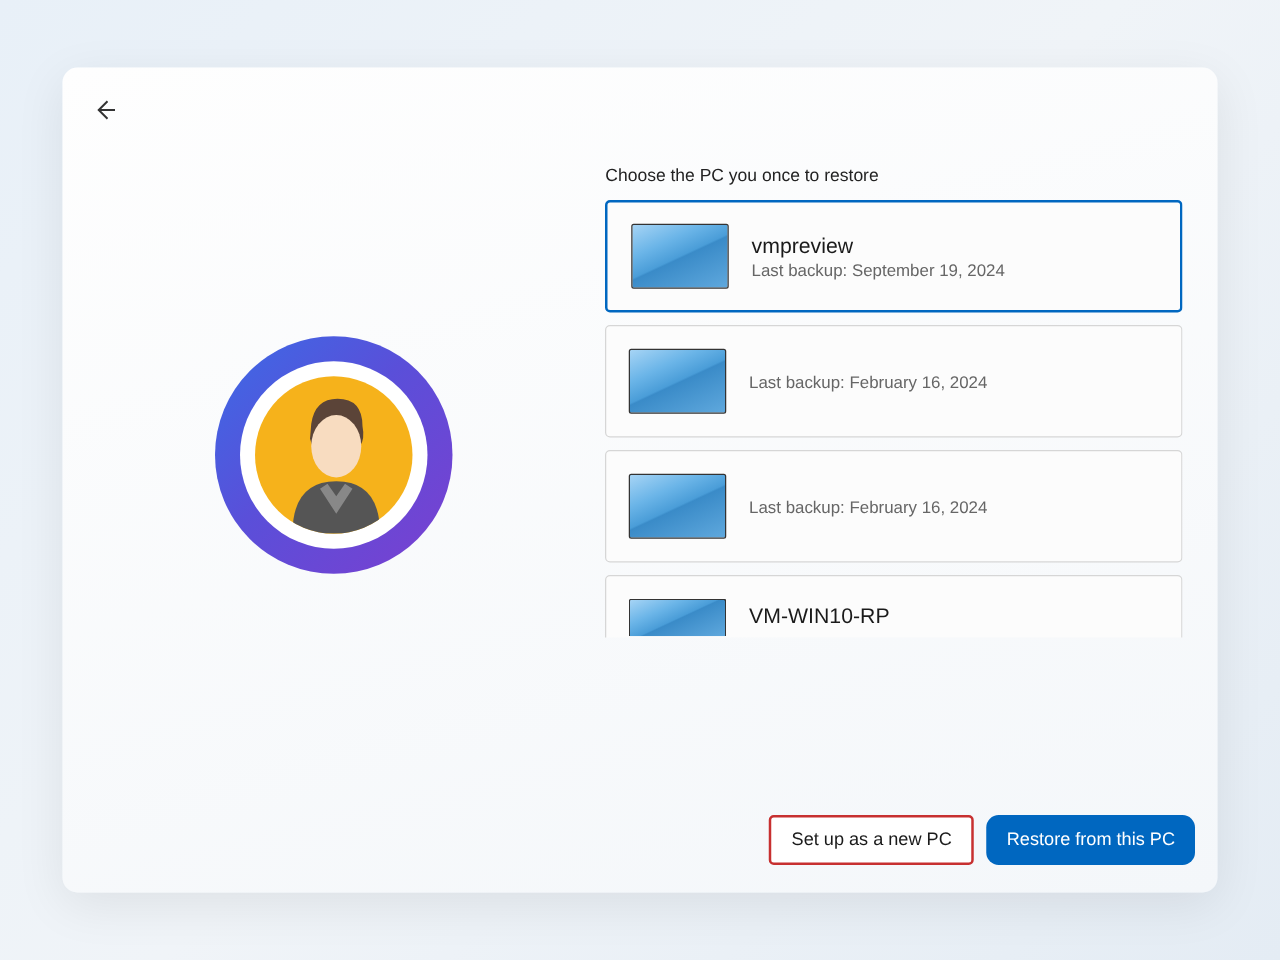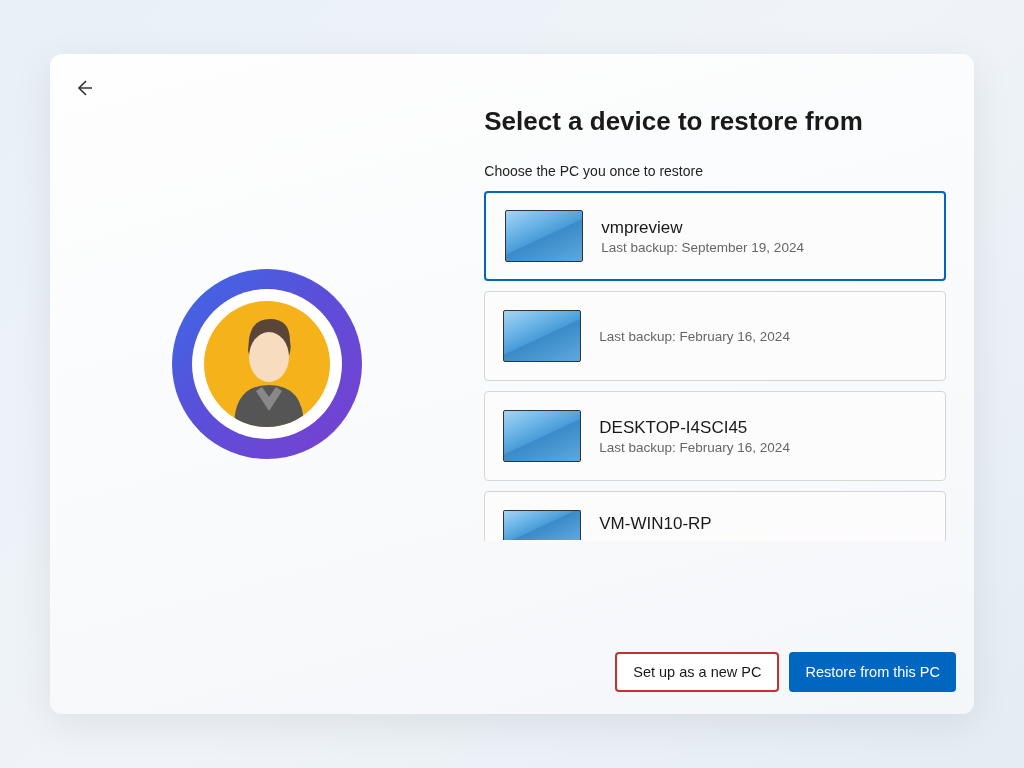--- a/index.html
+++ b/index.html
@@ -152,20 +152,21 @@
     border: none;
   }
   .btn-secondary {
     background: #fff;
     color: #1a1a1a;
     border: 2.5px solid #c73030;
   }
   .btn-primary {
     background: #0067c0;
     color: #fff;
+    border-radius: 10px;
   }
 </style>
 </head>
 <body>
 
 <div class="window">
 
   <div class="back-btn">
     <svg viewBox="0 0 24 24">
       <path d="M14 5 L7 12 L14 19" stroke="#333" stroke-width="1.6" fill="none"></path>
@@ -183,21 +184,20 @@
               <ellipse cx="65" cy="56" rx="20" ry="25" fill="#f8dcc0"></ellipse>
               <path d="M30 126 Q30 84 65 84 Q100 84 100 126 Z" fill="#555"></path>
               <path d="M52 90 L65 110 L78 90 L72 86 L65 96 L58 86 Z" fill="#888"></path>
             </svg>
           </div>
         </div>
       </div>
     </div>
 
     <div class="right-pane">
-      <h1 class="title">Select a device to restore from</h1>
       <div class="choose-label">Choose the PC you once to restore</div>
 
       <div class="device-list">
 
         <div class="device-card selected">
           <div class="device-thumb"></div>
           <div class="device-info">
             <div class="device-name">vmpreview</div>
             <div class="device-backup">Last backup: September 19, 2024</div>
           </div>
@@ -206,21 +206,20 @@
         <div class="device-card">
           <div class="device-thumb"></div>
           <div class="device-info">
             <div class="device-backup">Last backup: February 16, 2024</div>
           </div>
         </div>
 
         <div class="device-card">
           <div class="device-thumb"></div>
           <div class="device-info">
-            <div class="device-name">DESKTOP-I4SCI45</div>
             <div class="device-backup">Last backup: February 16, 2024</div>
           </div>
         </div>
 
         <div class="device-card" style="padding-bottom:40px;">
           <div class="device-thumb" style="height:30px; border-bottom:none; border-bottom-left-radius:0; border-bottom-right-radius:0;"></div>
           <div class="device-info">
             <div class="device-name">VM-WIN10-RP</div>
           </div>
         </div>

